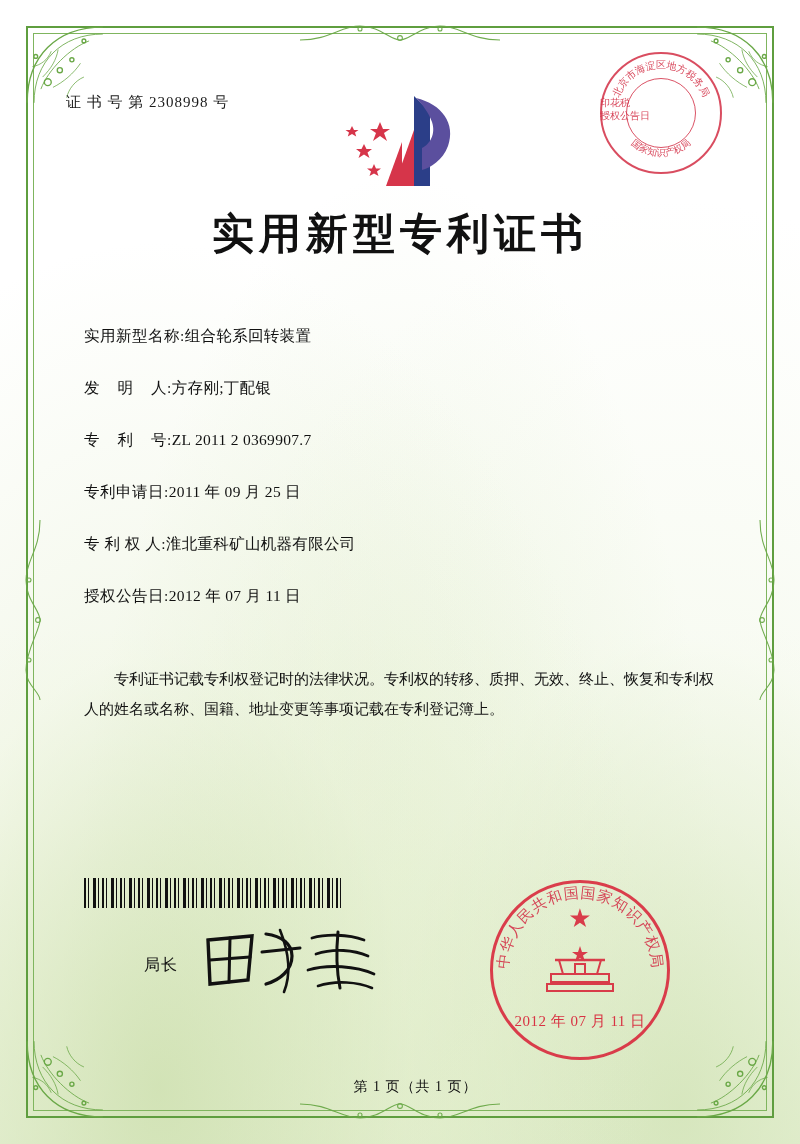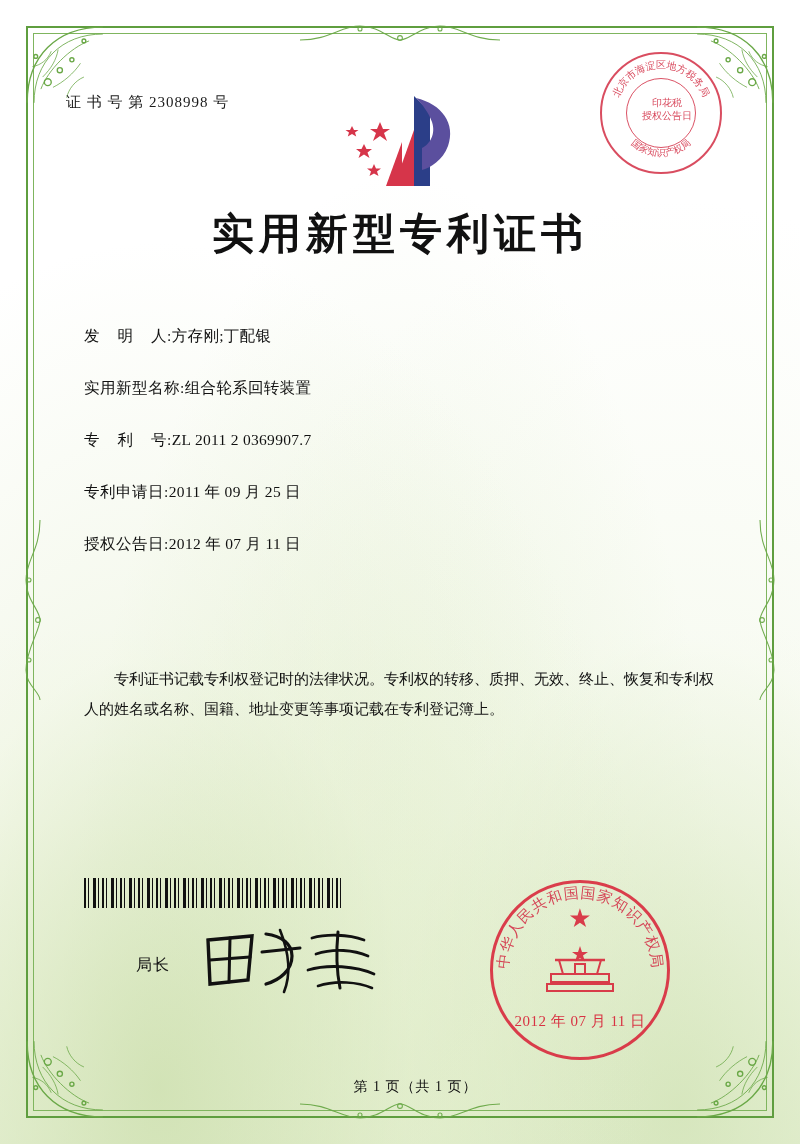--- a/index.html
+++ b/index.html
@@ -101,23 +101,22 @@
   }
   .seal-arc {
     position: absolute;
     inset: 0;
     color: #d4344a;
     opacity: .9;
   }
   .seal-arc svg { width: 100%; height: 100%; }
   .top-seal .center-text {
     position: absolute;
-    left: 12px; right: 0;
+    left: 0; right: 0;
     top: 44px;
-    text-align: center;
     color: #d4344a;
     font-size: 10px;
     line-height: 13px;
     opacity: .92;
     font-family: Liberation Serif, serif;
   }
 
   .title {
     position: absolute;
     left: 0; right: 0;
@@ -179,21 +178,21 @@
       repeating-linear-gradient(90deg,
         #111 0px, #111 2px, transparent 2px, transparent 4px,
         #111 4px, #111 5px, transparent 5px, transparent 9px,
         #111 9px, #111 12px, transparent 12px, transparent 14px,
         #111 14px, #111 15px, transparent 15px, transparent 18px);
   }
 
   
   .sig-label {
     position: absolute;
-    left: 136px;
+    left: 144px;
     top: 955px;
     font-size: 16px;
     color: #111;
     letter-spacing: 1px;
   }
   .signature {
     position: absolute;
     left: 196px;
     top: 922px;
     width: 200px;
@@ -404,34 +403,38 @@
     <div class="center-text">
       <div>印花税</div>
       <div>授权公告日</div>
     </div>
   </div>
 
   <div class="title">实用新型专利证书</div>
 
   <div class="fields">
     <div class="field">
+      <span class="lab">实用新型名称:</span>
+      <span class="val">组合轮系回转装置</span>
+    </div>
+    <div class="field">
       <span class="lab">发    明    人:</span>
       <span class="val">方存刚;丁配银</span>
     </div>
     <div class="field">
-      <span class="lab">实用新型名称:</span>
-      <span class="val">组合轮系回转装置</span>
-    </div>
-    <div class="field">
       <span class="lab">专    利    号:</span>
       <span class="val">ZL 2011 2 0369907.7</span>
     </div>
     <div class="field">
       <span class="lab">专利申请日:</span>
       <span class="val">2011 年 09 月 25 日</span>
+    </div>
+    <div class="field">
+      <span class="lab">专 利 权 人:</span>
+      <span class="val">淮北重科矿山机器有限公司</span>
     </div>
     <div class="field">
       <span class="lab">授权公告日:</span>
       <span class="val">2012 年 07 月 11 日</span>
     </div>
   </div>
 
   <div class="body-text">
     <p>专利证书记载专利权登记时的法律状况。专利权的转移、质押、无效、终止、恢复和专利权人的姓名或名称、国籍、地址变更等事项记载在专利登记簿上。</p>
   </div>

